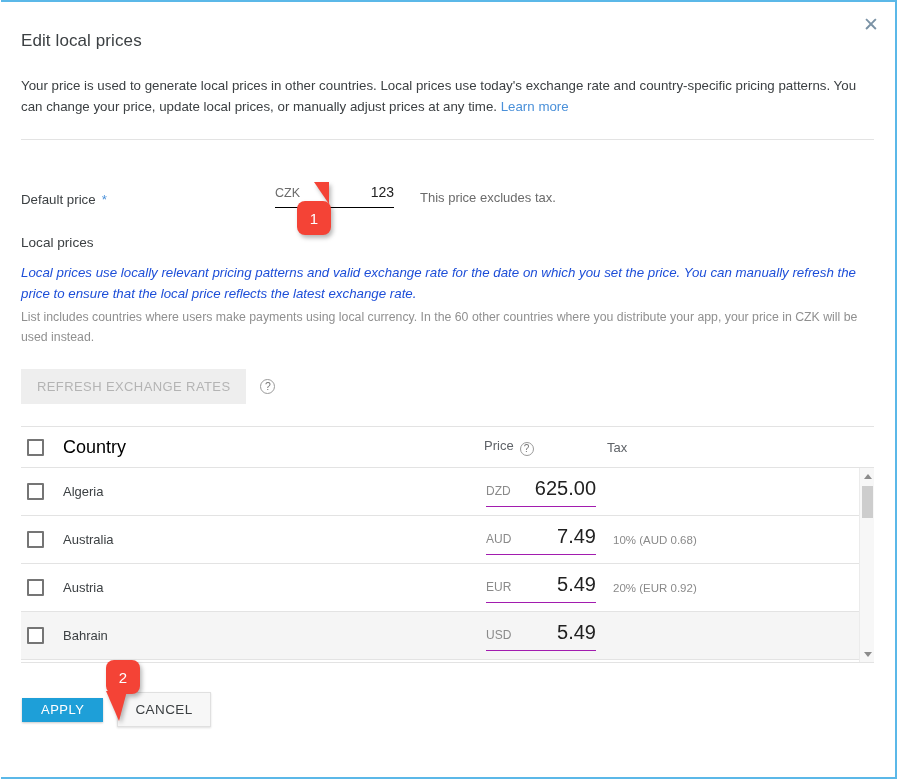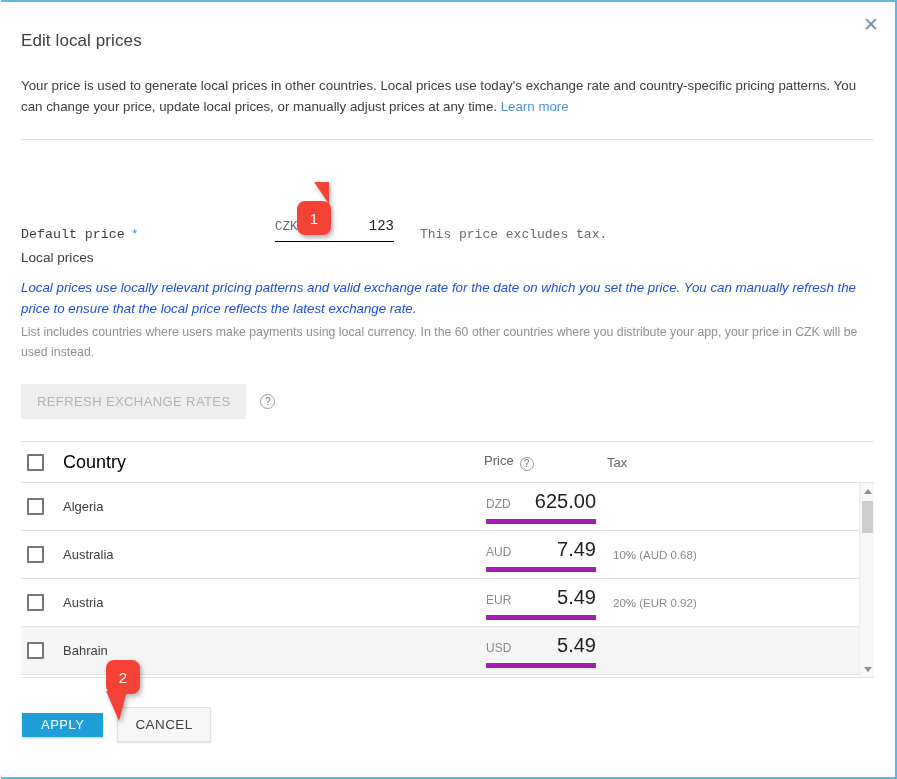--- a/index.html
+++ b/index.html
@@ -74,25 +74,24 @@
 
   .hr {
     border: 0;
     border-top: 1px solid #e3e3e3;
     margin: 22px 0 0 0;
   }
 
   
   .default-price-row {
     display: flex;
-    align-items: flex-end;
-    margin-top: 40px;
+    align-items: center;
+    margin-top: 25px;
     position: relative;
     height: 62px;
-    font-family: Liberation Mono, monospace;
   }
   .dp-label {
     font-size: 13.3px;
     color: #3c4043;
     width: 254px;
     padding-top: 7px;
   }
   .req-star { color: #4a90d9; margin-left: 6px; }
 
   .price-field {
@@ -213,21 +212,21 @@
     align-items: center;
     height: 48px;
     border-bottom: 1px solid #e3e3e3;
     padding-left: 6px;
     background: #ffffff;
   }
   .trow.hover { background: #f5f5f5; }
   .trow .col-country { color: #3c4043; font-size: 13px; }
   .row-price-field {
     width: 110px;
-    border-bottom: 5px solid #a21caf;
+    border-bottom: 1px solid #a21caf;
     display: flex;
     align-items: baseline;
     justify-content: space-between;
     padding-bottom: 6px;
     margin-left: 2px;
   }
   .row-cur { font-size: 12px; color: #8a8a8a; }
   .row-val { font-size: 20px; color: #212121; }
   .row-tax {
     flex: 1;

